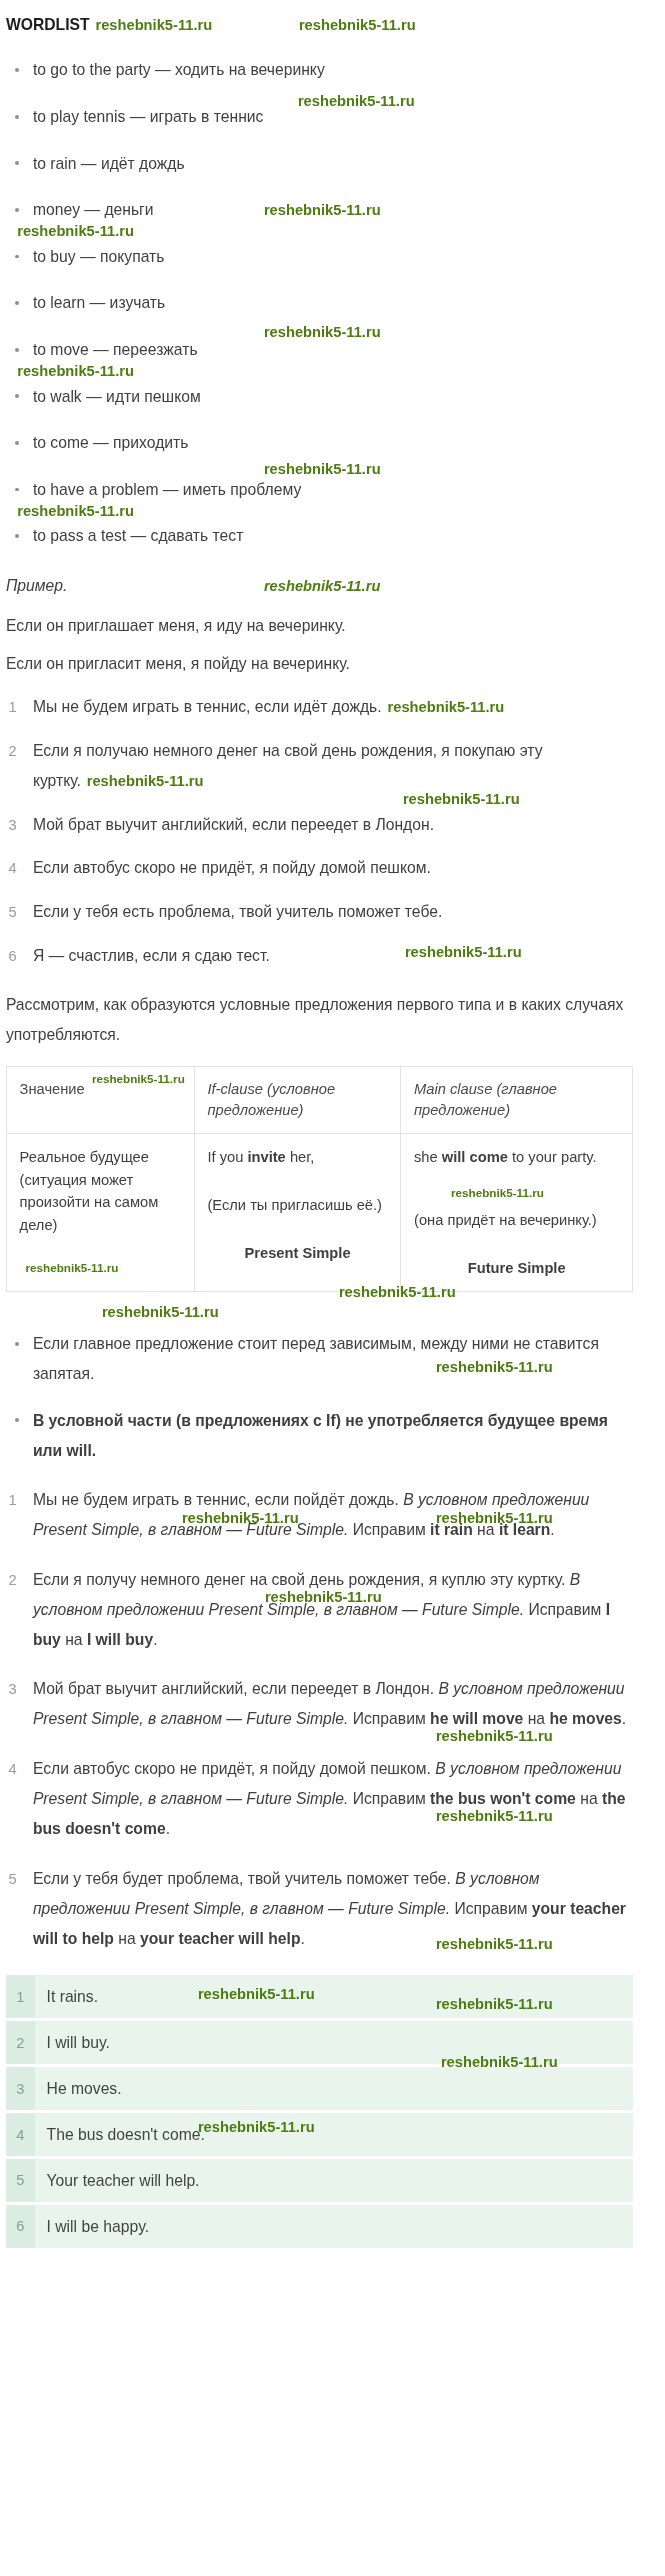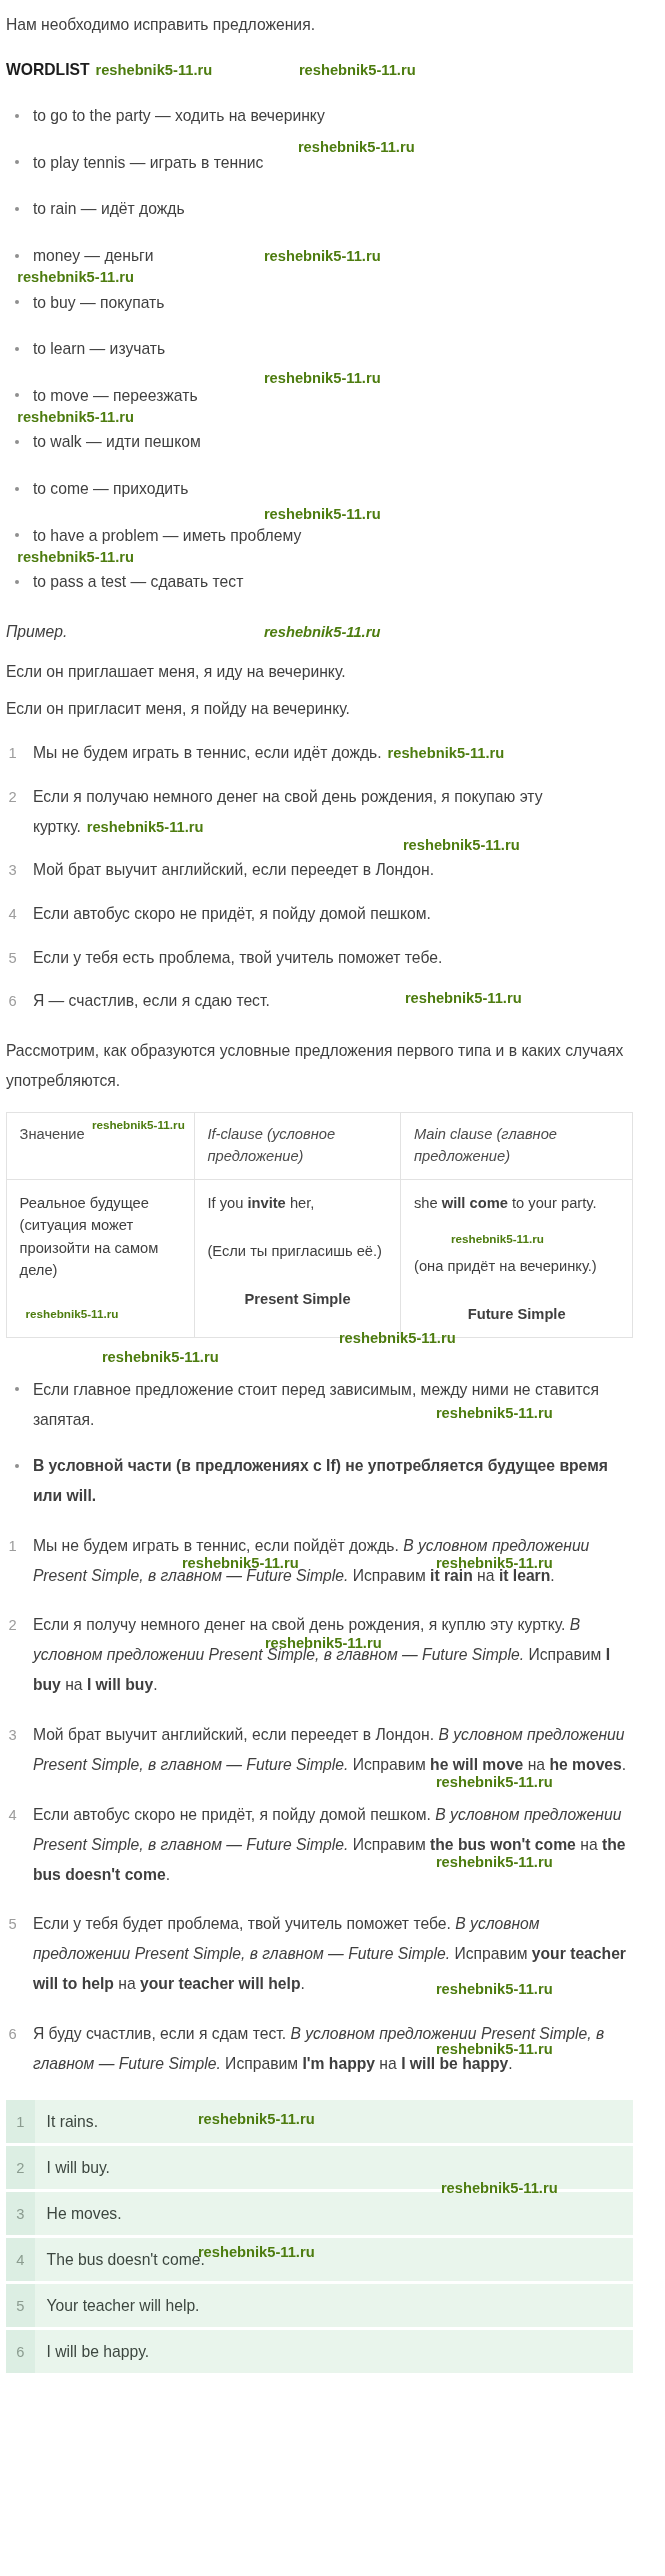--- a/index.html
+++ b/index.html
@@ -45,21 +45,20 @@
   .answer-row{display:flex;margin-bottom:2.9px;position:relative;counter-increment:ans;}
   .answer-num{width:29px;background:#dceee3;color:#8b9c90;display:flex;align-items:center;justify-content:center;font-size:14.7px;flex:none;}
   .answer-num::before{content:counter(ans);}
   .answer-text{flex:1;background:#e9f5ec;padding:10.8px 11.7px;line-height:21.5px;color:#3c463f;}
 </style>
 </head>
 <body>
 
 <div class="page">
 
-  <p>Нам необходимо исправить предложения.</p>
 
   <div class="wordlist-header">
     <span class="wl-title">WORDLIST</span><span class="wm wm-inline">reshebnik5-11.ru</span>
     <span class="wm wm-abs" style="left:293px;top:0;">reshebnik5-11.ru</span>
   </div>
 
   <ul class="dotlist">
     <li><span>to go to the party — ходить на вечеринку</span>
       <span class="wm wm-abs" style="left:265px;top:31px;">reshebnik5-11.ru</span></li>
     <li><span>to play tennis — играть в теннис</span></li>
@@ -153,21 +152,21 @@
       <span class="wm wm-abs" style="left:149px;top:17.6px;">reshebnik5-11.ru</span>
       <span class="wm wm-abs" style="left:403px;top:17.6px;">reshebnik5-11.ru</span></li>
     <li><span><span>Если я получу немного денег на свой день рождения, я куплю эту куртку. </span><span style="font-style: italic;">В условном предложении Present Simple, в главном — Future Simple.</span><span> Исправим </span><span style="font-weight: 700;">I buy</span><span> на </span><span style="font-weight: 700;">I will buy</span><span>.</span></span>
       <span class="wm wm-abs" style="left:232px;top:17.6px;">reshebnik5-11.ru</span></li>
     <li><span><span>Мой брат выучит английский, если переедет в Лондон. </span><span style="font-style: italic;">В условном предложении Present Simple, в главном — Future Simple.</span><span> Исправим </span><span style="font-weight: 700;">he will move</span><span> на </span><span style="font-weight: 700;">he moves</span><span>.</span></span>
       <span class="wm wm-abs" style="left:403px;top:47px;">reshebnik5-11.ru</span></li>
     <li><span><span>Если автобус скоро не придёт, я пойду домой пешком. </span><span style="font-style: italic;">В условном предложении Present Simple, в главном — Future Simple.</span><span> Исправим </span><span style="font-weight: 700;">the bus won't come</span><span> на </span><span style="font-weight: 700;">the bus doesn't come</span><span>.</span></span>
       <span class="wm wm-abs" style="left:403px;top:47px;">reshebnik5-11.ru</span></li>
     <li><span><span>Если у тебя будет проблема, твой учитель поможет тебе. </span><span style="font-style: italic;">В условном предложении Present Simple, в главном — Future Simple.</span><span> Исправим </span><span style="font-weight: 700;">your teacher will to help</span><span> на </span><span style="font-weight: 700;">your teacher will help</span><span>.</span></span>
       <span class="wm wm-abs" style="left:403px;top:65px;">reshebnik5-11.ru</span></li>
-    <li><span><span>Я буду счастлив, если я сдам тест. </span><span style="font-style: italic;">В условном предложении Present Simple, в главном — Future Simple.</span><span> Исправим </span><span style="font-weight: 700;">I'm happy</span><span> на </span><span style="font-weight: 700;">I will be happy</span><span>.</span></span>
+    <li>
       <span class="wm wm-abs" style="left:403px;top:15.7px;">reshebnik5-11.ru</span></li>
   </ol>
 
   <div class="answers">
     <div class="answer-row">
       <div class="answer-num"></div>
       <div class="answer-text">It rains.</div>
       <span class="wm wm-abs" style="left:192px;top:10.8px;">reshebnik5-11.ru</span>
     </div>
     <div class="answer-row">

